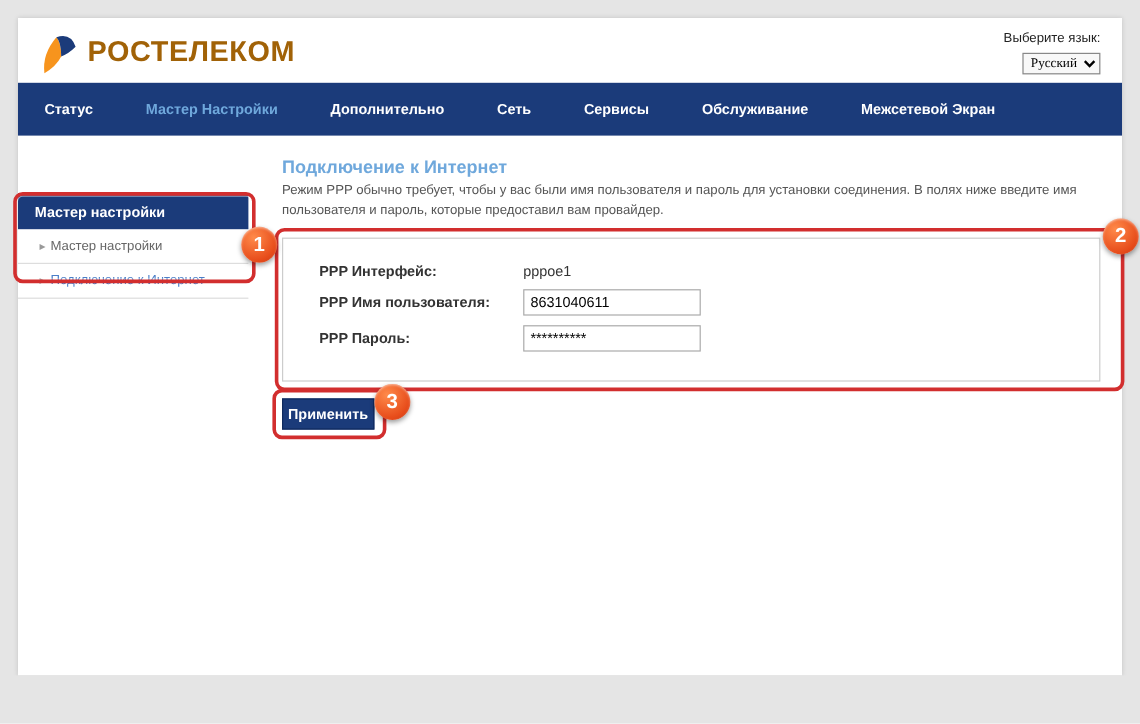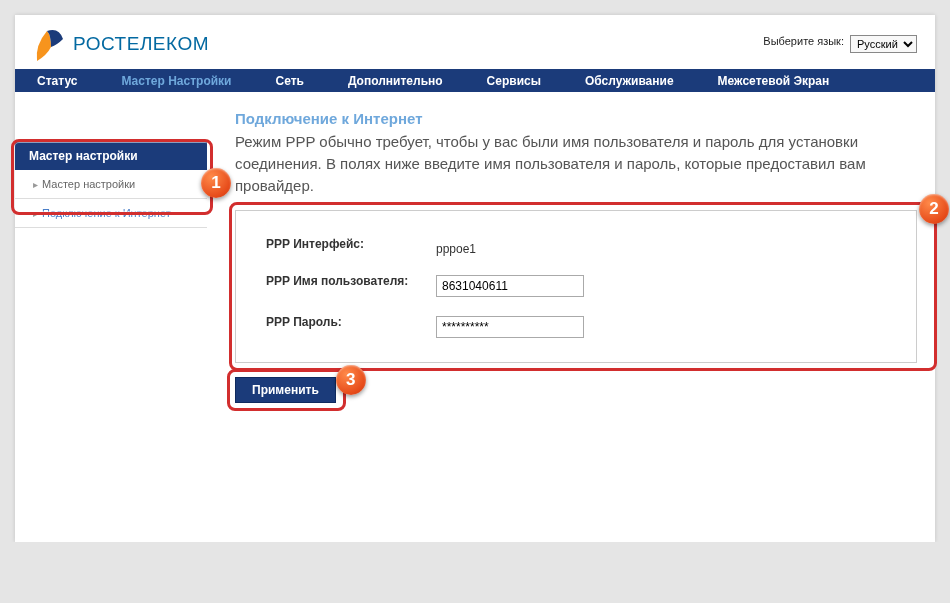--- a/index.html
+++ b/index.html
@@ -33,44 +33,46 @@
     align-items: center;
     padding: 10px 18px 6px;
   }
   .logo {
     display: flex;
     align-items: center;
     gap: 8px;
   }
   .logo svg { display:block; }
   .logo-text {
-    font-size: 19px;
-    font-weight: normal;
-    color: #0369a1;
+    font-size: 24px;
+    font-weight: bold;
+    color: #a16207;
     letter-spacing: 0.5px;
   }
   .lang {
     margin-left: auto;
     display: flex;
-    align-items: flex-start;
+    align-items: flex-end;
     gap: 6px;
     font-size: 11px;
     color: #222;
+    flex-direction: column;
   }
   .lang select {
     font-size: 11px;
     border: 1px solid #888;
     background: #f8f8f8;
     padding: 1px 2px;
+    font-family: Liberation Serif, serif;
   }
   
   .topnav {
     background: var(--navy);
     display: flex;
-    height: 23px;
+    height: 44px;
     align-items: center;
   }
   .topnav a {
     color: #fff;
     text-decoration: none;
     font-weight: bold;
     font-size: 12px;
     padding: 0 22px;
     line-height: 34px;
     cursor: pointer;
@@ -118,21 +120,21 @@
     position: relative;
   }
   h2.section-title {
     color: var(--accent-blue);
     font-size: 15px;
     font-weight: bold;
     margin: 0 0 4px;
   }
   .section-desc {
     color: #555;
-    font-size: 15px;
+    font-size: 11px;
     line-height: 1.45;
     margin-bottom: 14px;
   }
   .form-box {
     border: 1px solid #ccc;
     padding: 12px 18px 16px;
     position: relative;
   }
   .form-row {
     display: flex;
@@ -140,37 +142,36 @@
     margin: 8px 0;
     padding-left: 12px;
   }
   .form-label {
     width: 170px;
     font-size: 12px;
     font-weight: bold;
   }
   .form-value {
     font-size: 12px;
-    margin-top: 11px;
   }
   .form-value input {
     width: 148px;
     font-size: 12px;
     padding: 3px 5px;
     border: 1px solid #aaa;
   }
   .apply-wrap { margin-top: 14px; position: relative; display:inline-block;}
   .apply-btn {
     display: inline-block;
     background: var(--navy);
     color: #fff;
     border: 1px solid var(--navy-dark);
     font-weight: bold;
     font-size: 12px;
-    padding: 5px 16px;
+    padding: 5px 4px;
     cursor: pointer;
   }
   
   .callout {
     position: absolute;
     border: 3px solid var(--callout-red);
     border-radius: 8px;
     pointer-events: none;
     box-shadow: 0 0 0 1px rgba(255,255,255,.5) inset;
   }
@@ -218,22 +219,22 @@
       <span>Выберите язык:</span>
       <select>
         <option>Русский</option>
       </select>
     </div>
   </div>
 
   <nav class="topnav">
     <a>Статус</a>
     <a class="active">Мастер Настройки</a>
+    <a>Дополнительно</a>
     <a>Сеть</a>
-    <a>Дополнительно</a>
     <a>Сервисы</a>
     <a>Обслуживание</a>
     <a>Межсетевой Экран</a>
   </nav>
 
   <div class="main">
     <aside class="sidebar">
       <div class="side-wrap">
         <div class="side-head">Мастер настройки</div>
         <div class="side-item">Мастер настройки</div>

